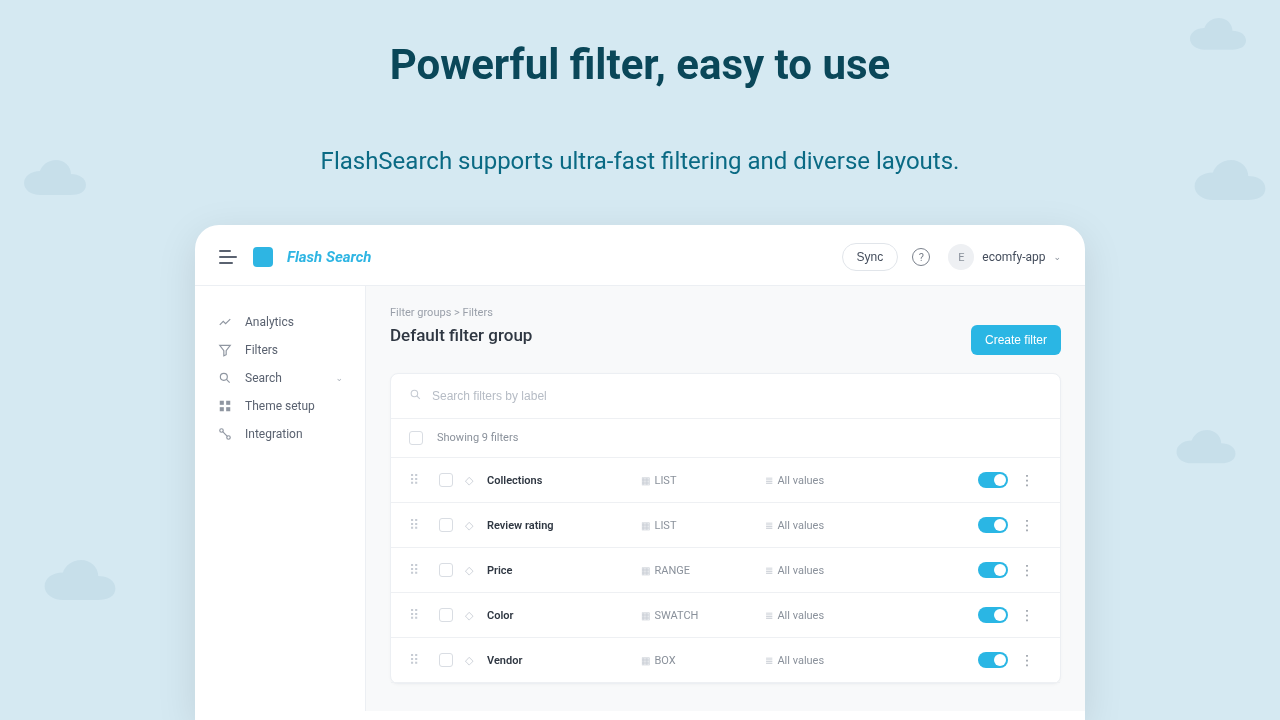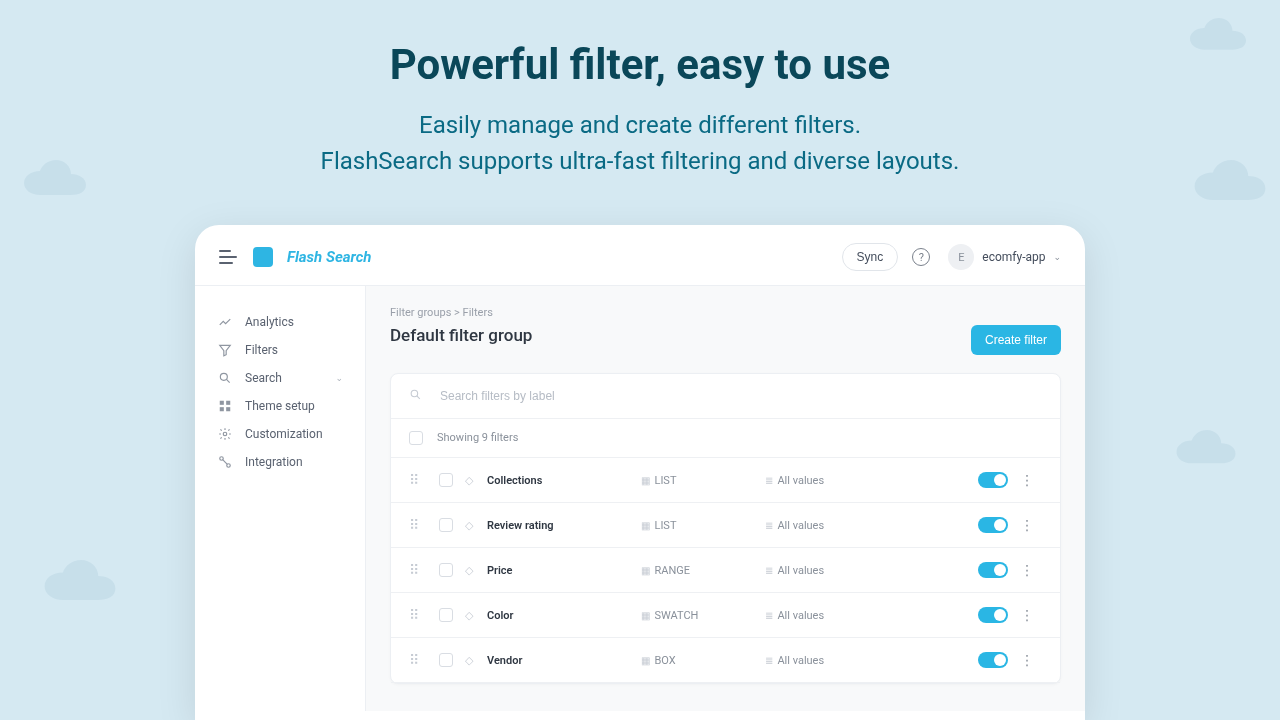--- a/index.html
+++ b/index.html
@@ -99,21 +99,21 @@
 .page-title { font-size: 17px; color: #2f3742; font-weight: 500; }
 .create-btn {
   margin-left: auto; background: #2ab6e4; color: #fff; border: none;
   font-size: 12px; padding: 8px 14px; border-radius: 6px; cursor: pointer;
 }
 .panel {
   background: #fff; border: 1px solid #eceff3; border-radius: 8px;
   box-shadow: 0 1px 3px rgba(0,0,0,0.03);
 }
 .search-row {
-  padding: 14px 18px; display: flex; align-items: center; gap: 18px;
+  padding: 14px 18px; display: flex; align-items: center; gap: 10px;
   border-bottom: 1px solid #eef0f3;
 }
 .search-row .search-ic { color: #c6cbd3; font-size: 13px; }
 .search-row input {
   border: none; outline: none; font-size: 12px; color: #444d5c;
   width: 100%;
 }
 .search-row input::placeholder { color: #b6bcc5; }
 .count-row {
   padding: 12px 18px; display: flex; align-items: flex-start; gap: 14px;
@@ -173,21 +173,21 @@
 </div>
 <div class="cloud" style="right:40px; top:430px;">
   <svg width="68" height="40" viewBox="0 0 70 42">
       <path d="M20 35c-9 0-16-5-16-12s7-12 16-12c2-6 8-11 16-11s15 6 15 14c8 0 15 4 15 11s-7 10-15 10H20z" fill="#bfd9e6"></path>
     </svg>
 </div>
 
 <div class="hero">
   <h1>Powerful filter, easy to use</h1>
   <p>
-    <span>Easily manage and create different filters.</span><br>
+    <br>
     <span>FlashSearch supports ultra-fast filtering and diverse layouts.</span>
   </p>
 </div>
 
 <div class="app-frame">
   <div class="app-inner">
     <div class="topbar">
       <div class="menu-icon">
           <span></span>
           <span></span>
@@ -238,29 +238,20 @@
         <div class="nav-item">
           <span class="nav-ic">
             <svg width="14" height="14" viewBox="0 0 24 24" fill="currentColor">
                 <rect x="3" y="3" width="7" height="7"></rect>
                 <rect x="14" y="3" width="7" height="7"></rect>
                 <rect x="3" y="14" width="7" height="7"></rect>
                 <rect x="14" y="14" width="7" height="7"></rect>
               </svg>
           </span>
           <span>Theme setup</span>
-        </div>
-        <div class="nav-item">
-          <span class="nav-ic">
-            <svg width="14" height="14" viewBox="0 0 24 24" fill="none" stroke="currentColor" stroke-width="2">
-                <circle cx="12" cy="12" r="3"></circle>
-                <path d="M12 2v3M12 19v3M4.2 4.2l2.1 2.1M17.7 17.7l2.1 2.1M2 12h3M19 12h3M4.2 19.8l2.1-2.1M17.7 6.3l2.1-2.1"></path>
-              </svg>
-          </span>
-          <span>Customization</span>
         </div>
         <div class="nav-item">
           <span class="nav-ic">
             <svg width="14" height="14" viewBox="0 0 24 24" fill="none" stroke="currentColor" stroke-width="2">
                 <circle cx="6" cy="6" r="3"></circle>
                 <circle cx="18" cy="18" r="3"></circle>
                 <line x1="8" y1="8" x2="16" y2="16"></line>
               </svg>
           </span>
           <span>Integration</span>

